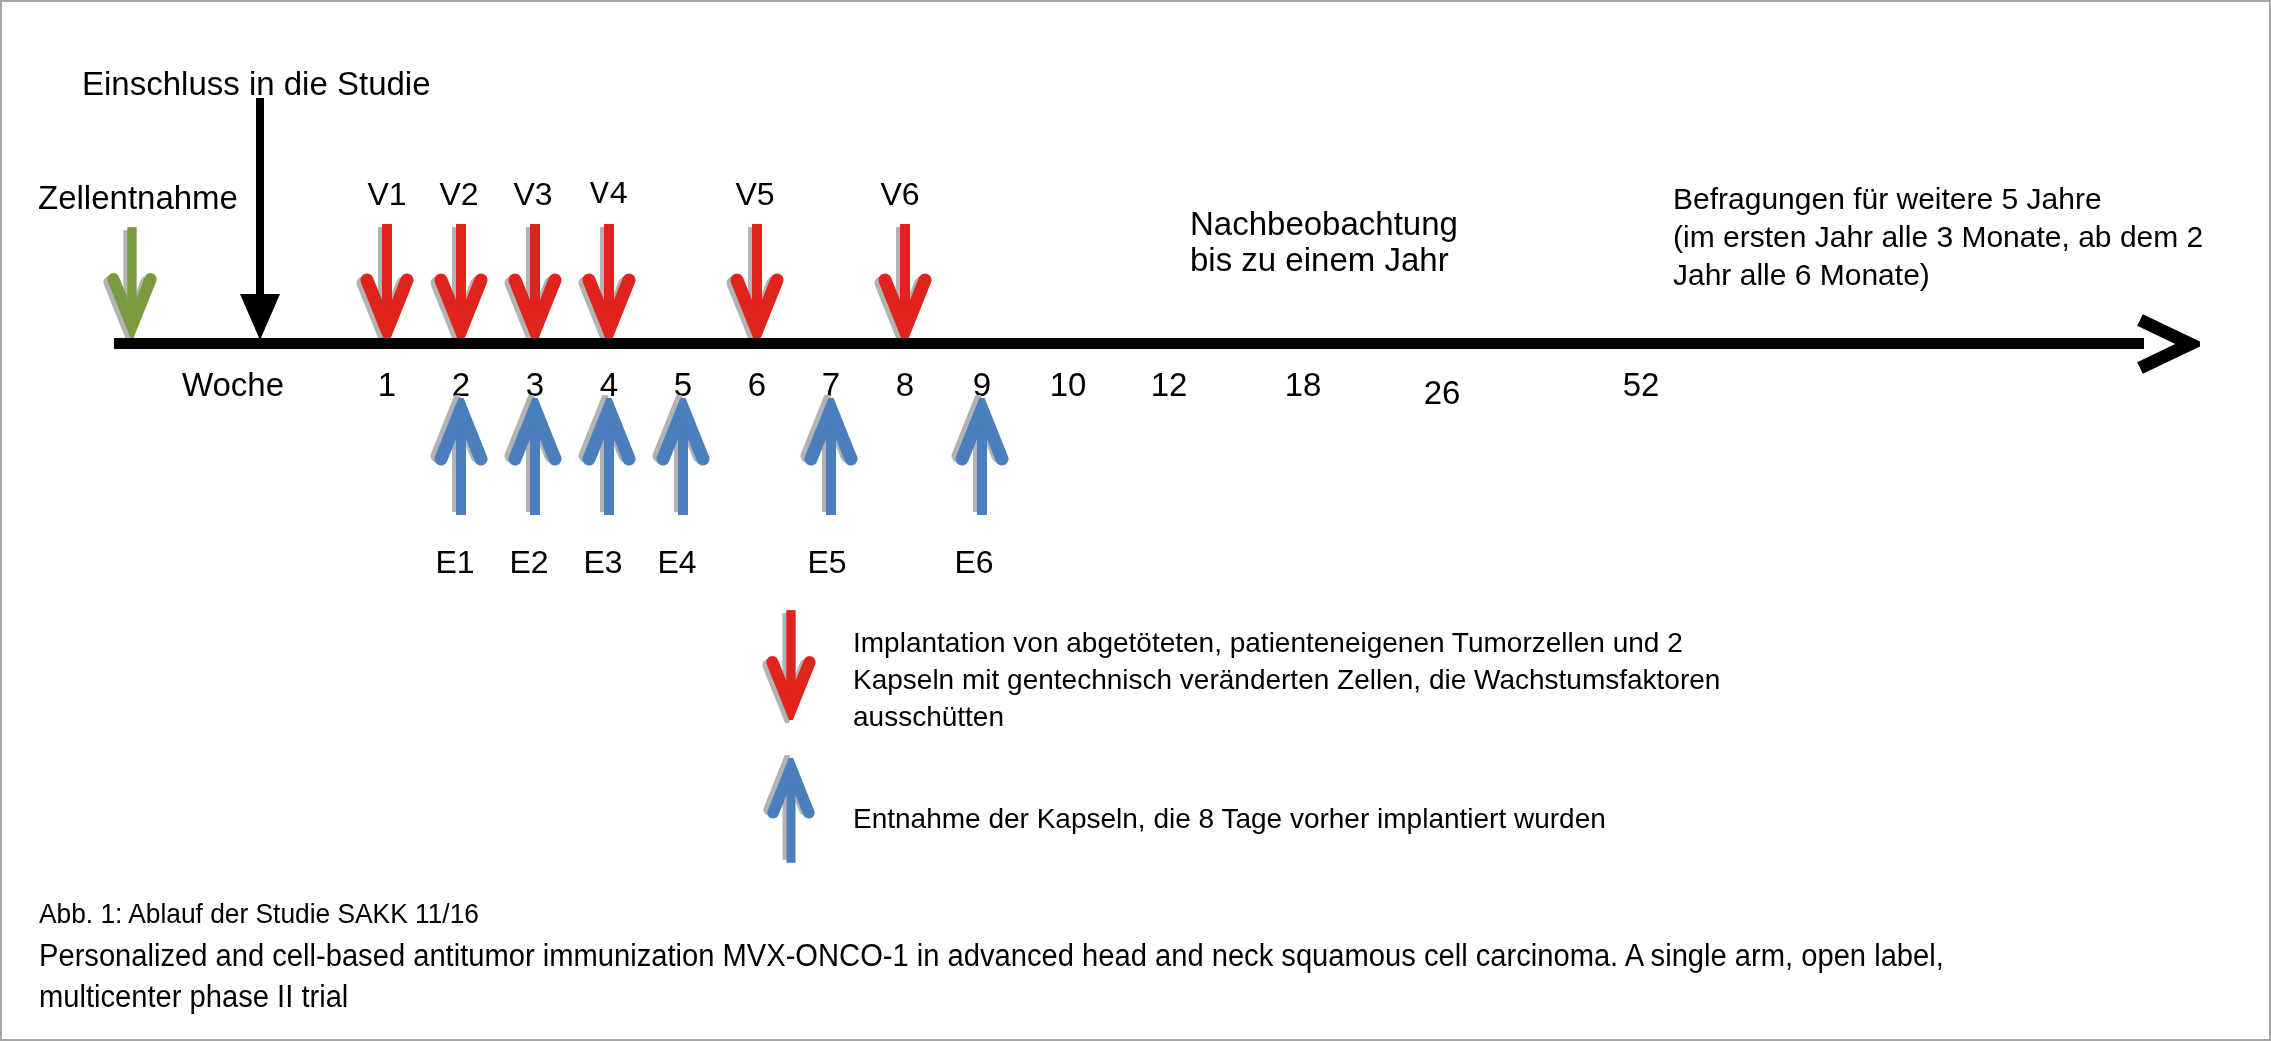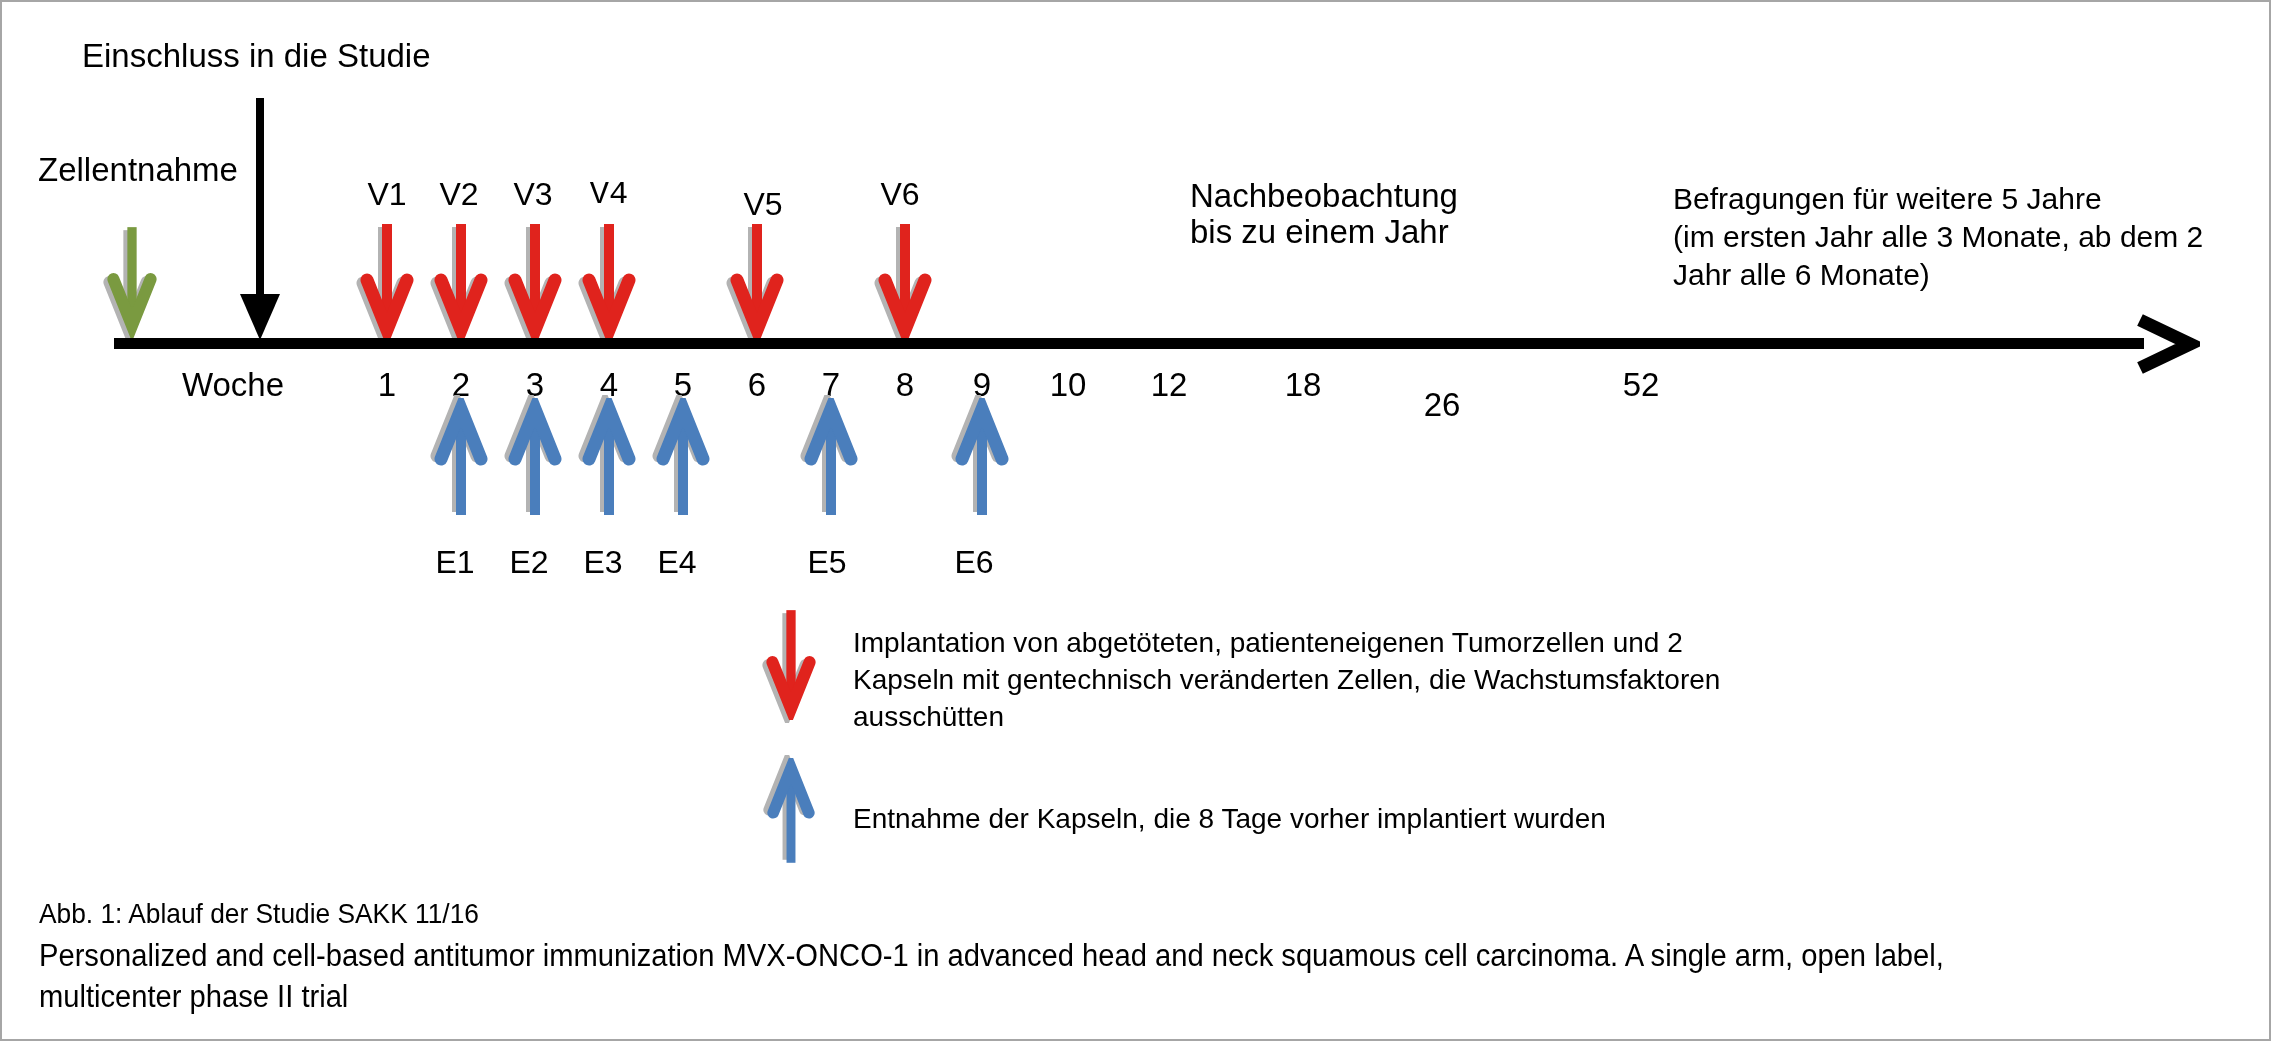--- a/index.html
+++ b/index.html
@@ -18,21 +18,21 @@
     height: 1041px;
     background: var(--background);
     border: 2px solid var(--border);
     box-sizing: border-box;
     font-family: "Liberation Sans", sans-serif;
     color: var(--black);
     overflow: hidden;
   }
   .abs { position: absolute; }
   .cx  { transform: translateX(-50%); }
-  .lbl { font-size: 33px; line-height: 1.1; white-space: nowrap; }
+  .lbl { font-size: 33px; line-height: 1.1; white-space: nowrap; margin-top: 28px; }
   .lbl-sm { font-size: 30px; line-height: 38px; white-space: nowrap; }
   .wk  { font-size: 33px; white-space: nowrap; }
   .mark { font-size: 32px; white-space: nowrap; }
   .legend-text { font-size: 28px; line-height: 37px; white-space: nowrap; }
   .cond { transform: scaleX(0.94); transform-origin: left top; white-space: nowrap; }
   .cap1 { font-size: 28px; }
   .cap2 { font-size: 31px; }
 
   .arrow-red   { color: var(--red-arrow);   filter: drop-shadow(-4px 3px 0 var(--shadow)); }
   .arrow-blue  { color: var(--blue-arrow);  filter: drop-shadow(-4px -3px 0 var(--shadow)); }
@@ -78,21 +78,21 @@
     </svg>
 
   <svg class="abs arrow-green" style="left:104px; top:222px;" width="52" height="114">
       <use href="#arrowDown"></use>
     </svg>
 
   <div class="abs mark cx" style="left:385px; top:174px;">V1</div>
   <div class="abs mark cx" style="left:457px; top:174px;">V2</div>
   <div class="abs mark cx" style="left:531px; top:174px;">V3</div>
   <div class="abs mark cx" style="left:607px; top:174px;font-family:Liberation Mono, monospace;">V4</div>
-  <div class="abs mark cx" style="left:753px; top:184px;margin-left:8px;">V5</div>
+  <div class="abs mark cx" style="left:753px; top:174px;">V5</div>
   <div class="abs mark cx" style="left:898px; top:174px;">V6</div>
 
   <svg class="abs arrow-red" style="left:357px; top:222px;" width="56" height="116">
       <use href="#arrowDown"></use>
     </svg>
   <svg class="abs arrow-red" style="left:431px; top:222px;" width="56" height="116">
       <use href="#arrowDown"></use>
     </svg>
   <svg class="abs arrow-red" style="left:505px; top:222px;" width="56" height="116">
       <use href="#arrowDown"></use>
@@ -129,21 +129,21 @@
   <div class="abs wk cx" style="left:533px;  top:364px;">3</div>
   <div class="abs wk cx" style="left:607px;  top:364px;">4</div>
   <div class="abs wk cx" style="left:681px;  top:364px;">5</div>
   <div class="abs wk cx" style="left:755px;  top:364px;">6</div>
   <div class="abs wk cx" style="left:829px;  top:364px;">7</div>
   <div class="abs wk cx" style="left:903px;  top:364px;">8</div>
   <div class="abs wk cx" style="left:980px;  top:364px;">9</div>
   <div class="abs wk cx" style="left:1066px; top:364px;">10</div>
   <div class="abs wk cx" style="left:1167px; top:364px;">12</div>
   <div class="abs wk cx" style="left:1301px; top:364px;">18</div>
-  <div class="abs wk cx" style="left:1440px; top:384px;text-align:right;">26</div>
+  <div class="abs wk cx" style="left:1440px; top:372px;text-align:right;">26</div>
   <div class="abs wk cx" style="left:1639px; top:364px;">52</div>
 
   <svg class="abs arrow-blue" style="left:431px; top:396px;" width="56" height="118">
       <use href="#arrowUp"></use>
     </svg>
   <svg class="abs arrow-blue" style="left:505px; top:396px;" width="56" height="118">
       <use href="#arrowUp"></use>
     </svg>
   <svg class="abs arrow-blue" style="left:579px; top:396px;" width="56" height="118">
       <use href="#arrowUp"></use>

